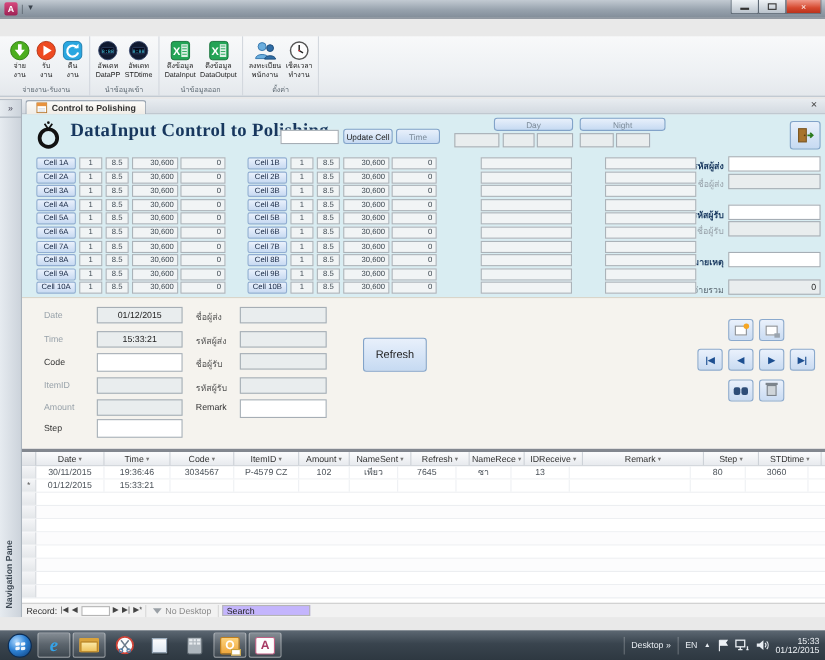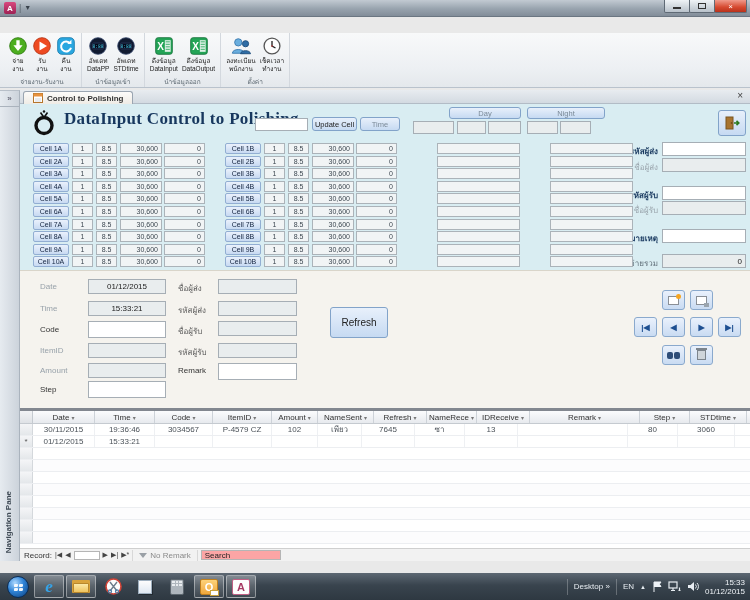--- a/index.html
+++ b/index.html
@@ -115,21 +115,21 @@
   
   .recordbar{position:absolute;left:20px;top:548px;right:0;height:13px;background:#f2f2f2;
     border-top:1px solid #cfcfcf;display:flex;align-items:center;font-size:8px;color:#333;
     gap:3px;padding-left:4px;}
   .rnav{font-size:7px;color:#444;line-height:10px;}
   .recbox{width:26px;height:9px;background:#fff;border:1px solid #b5b5b5;}
   .nofilter{color:#8a8a8a;display:flex;gap:3px;align-items:center;
     border-left:1px solid #d8d8d8;border-right:1px solid #d8d8d8;padding:0 6px;height:11px;}
   .funnel{width:0;height:0;border-left:4px solid transparent;border-right:4px solid transparent;
     border-top:5px solid #9aa0a6;}
-  .searchbox{width:80px;height:10px;background:#fca5a5;border:1px solid #b5b5b5;
+  .searchbox{width:80px;height:10px;background:#c4b5fd;border:1px solid #b5b5b5;
     font-size:8px;color:#222;padding-left:3px;display:flex;align-items:center;}
 
   
   .statusbar{position:absolute;left:0;top:561px;right:0;height:12px;
     background:linear-gradient(#f6f7f8,#e9ebee);border-top:1px solid #c9cdd2;
     font-size:8px;color:#333;display:flex;align-items:center;}
   .sb-left{padding-left:5px;}
   .sb-right{margin-left:auto;display:flex;align-items:center;gap:6px;padding-right:5px;}
   .viewbtns{display:flex;gap:1px;}
   .viewbtn{width:11px;height:9px;background:linear-gradient(#fdfdfd,#dcdfe3);
@@ -681,21 +681,21 @@
   <div class="recordbar">
     <span>Record:</span>
     <span class="rnav">|◀</span>
     <span class="rnav">◀</span>
     <span class="recbox"></span>
     <span class="rnav">▶</span>
     <span class="rnav">▶|</span>
     <span class="rnav">▶*</span>
     <span class="nofilter">
       <span class="funnel"></span>
-      <span>No Remark</span>
+      <span>No Desktop</span>
     </span>
     <span class="searchbox">Search</span>
   </div>
 
 
   <div class="taskbar">
     <div class="orb">
       <span class="orbflag">
           <i></i>
           <i></i>

